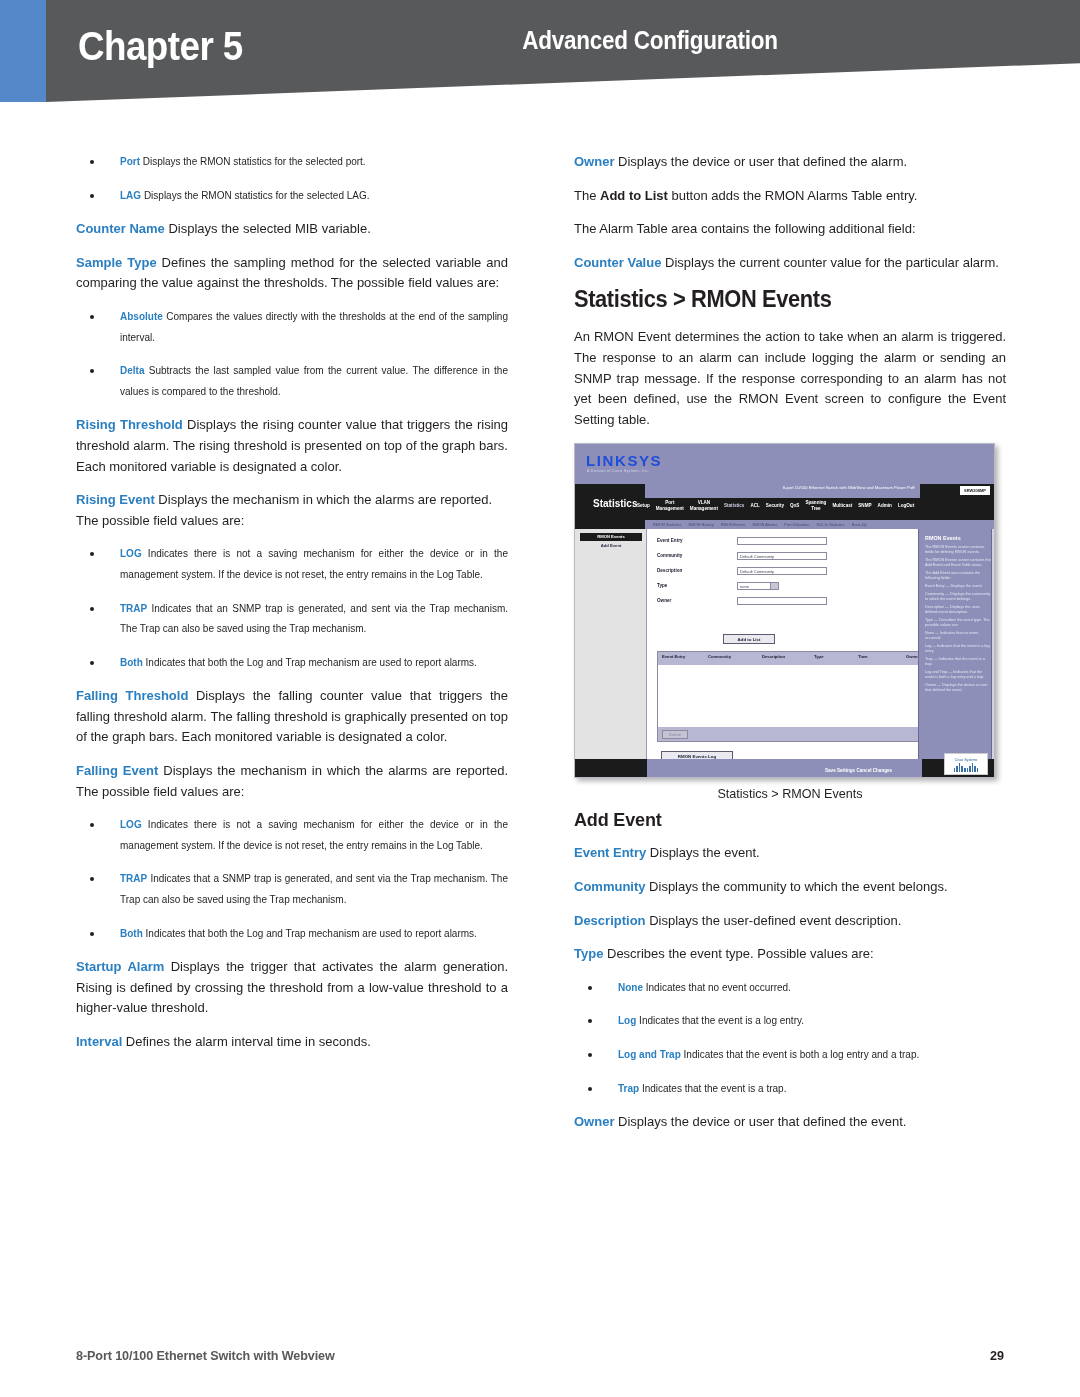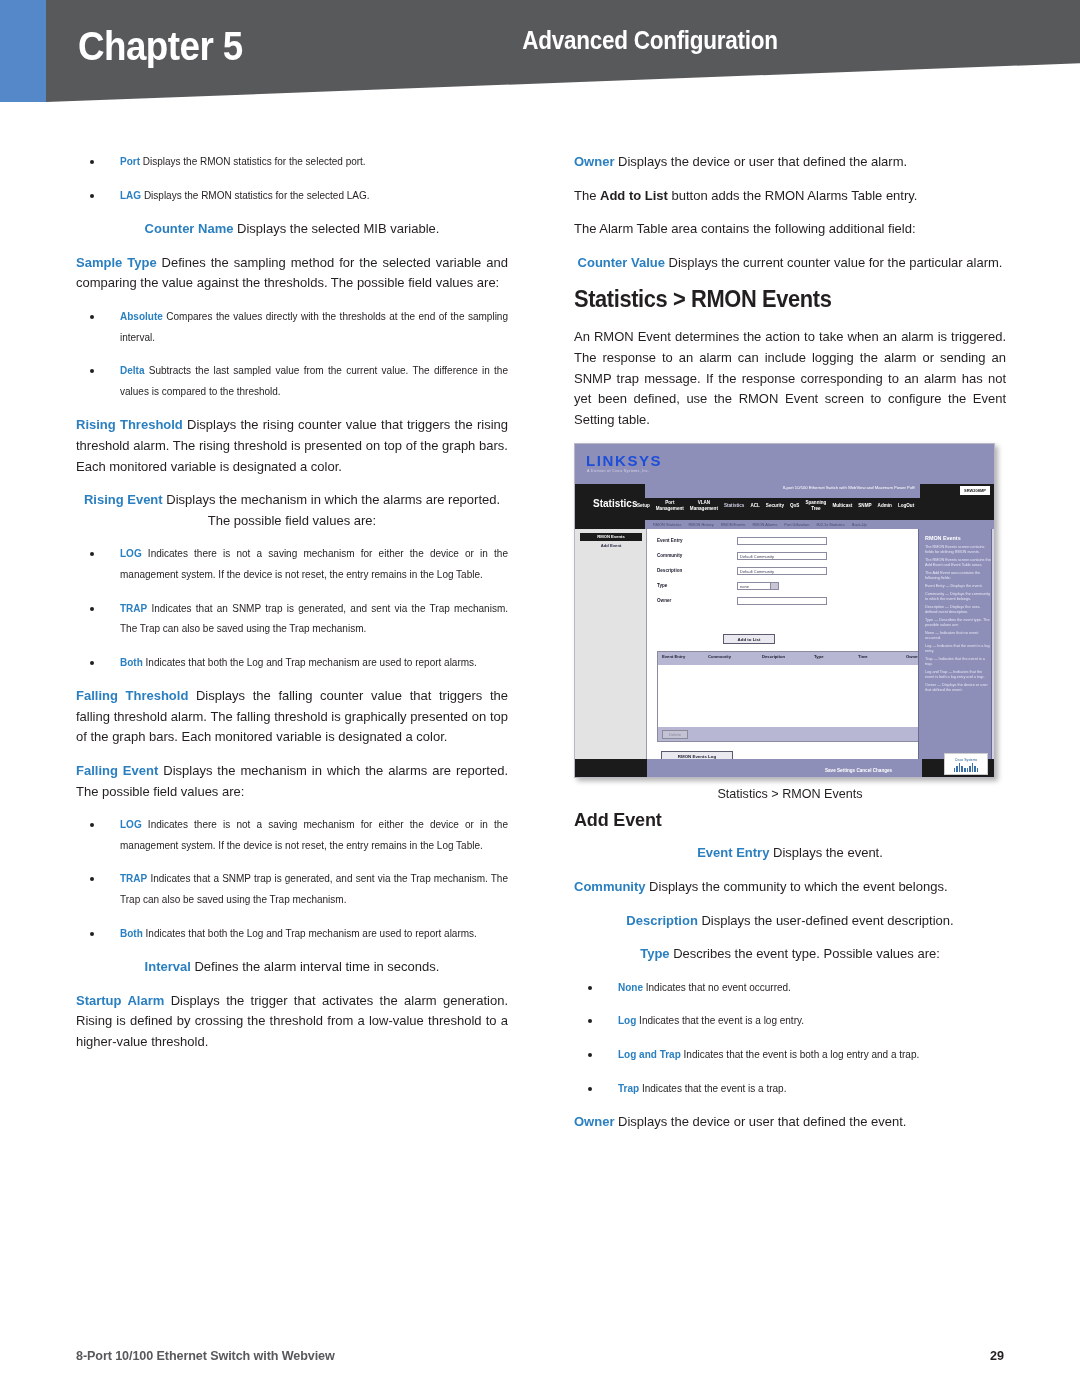--- a/index.html
+++ b/index.html
@@ -46,21 +46,21 @@
   .col-left  { left: 76px; }
   .col-right { left: 574px; }
 
   p.body {
     font-size: 13px;
     line-height: 20.6px;
     text-align: justify;
     margin-bottom: 13px;
     color: #231f20;
   }
-  p.body.nojust { text-align: center; }
+  p.body.nojust { text-align: left; }
   .term { color: #2a7fc1; font-weight: bold; }
   .bold { font-weight: bold; }
   .ital { }
 
   ul.bullets { list-style: none; margin: 0 0 13px 0; padding: 0; }
   ul.bullets li {
     position: relative;
     padding-left: 44px;
     font-size: 10px;
     line-height: 20.6px;
@@ -365,26 +365,26 @@
       <li>
         <span class="dot"></span>
         <span class="term">TRAP</span><span>  Indicates that a SNMP trap is generated, and sent via the Trap mechanism. The Trap can also be saved using the Trap mechanism.</span>
       </li>
       <li>
         <span class="dot"></span>
         <span class="term">Both</span><span>  Indicates that both the Log and Trap mechanism are used to report alarms.</span>
       </li>
     </ul>
 
+    <p class="body">
+      <span class="term">Startup Alarm</span><span> Displays the trigger that activates the alarm generation. Rising is defined by crossing the threshold from a low-value threshold to a higher-value threshold.</span>
+    </p>
+
     <p class="body nojust">
       <span class="term">Interval</span><span>  Defines the alarm interval time in seconds.</span>
-    </p>
-
-    <p class="body">
-      <span class="term">Startup Alarm</span><span> Displays the trigger that activates the alarm generation. Rising is defined by crossing the threshold from a low-value threshold to a higher-value threshold.</span>
     </p>
 
   </div>
 
   <div class="col col-right">
 
     <p class="body">
       <span class="term">Owner</span><span> Displays the device or user that defined the alarm.</span>
     </p>
 

